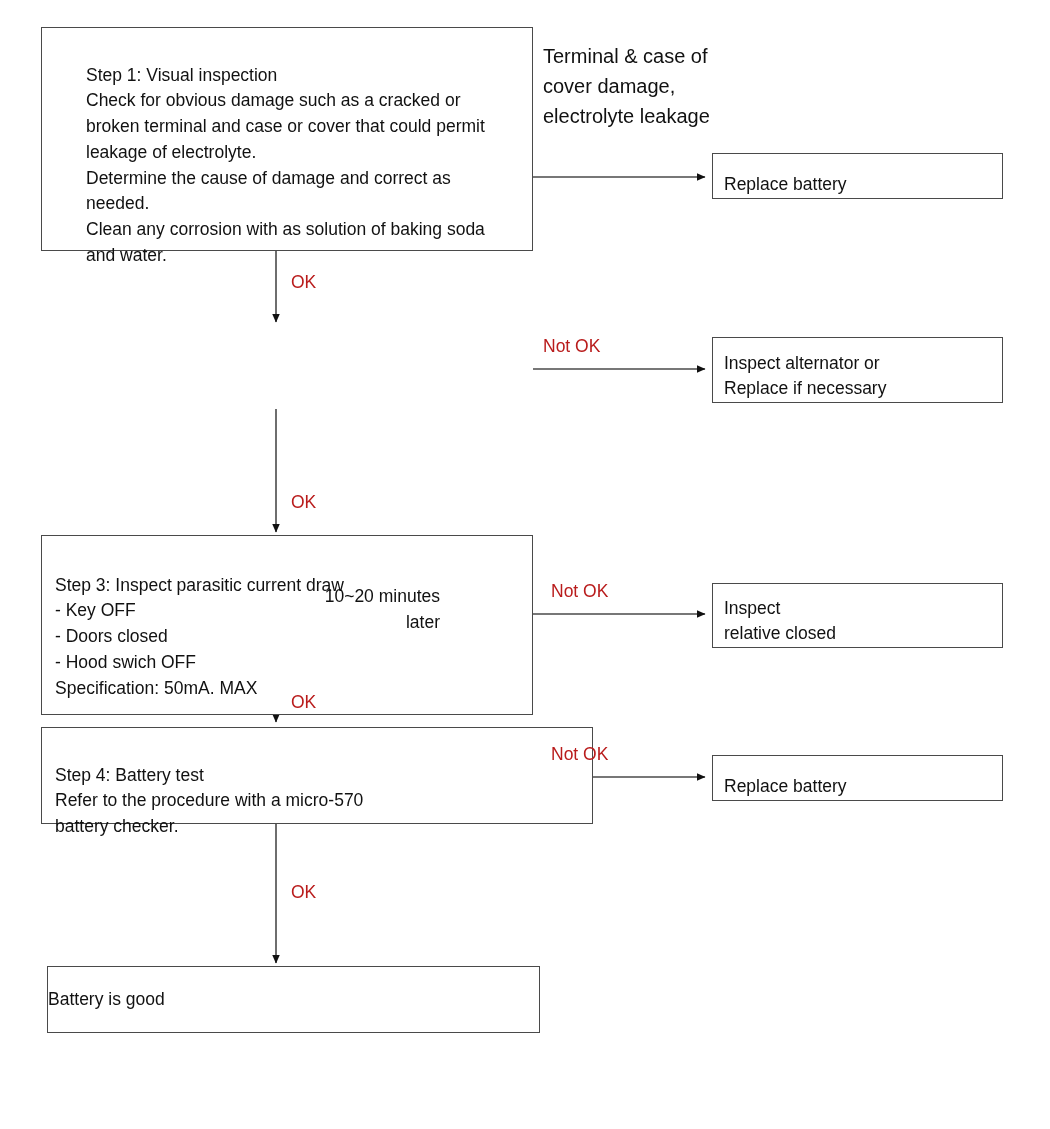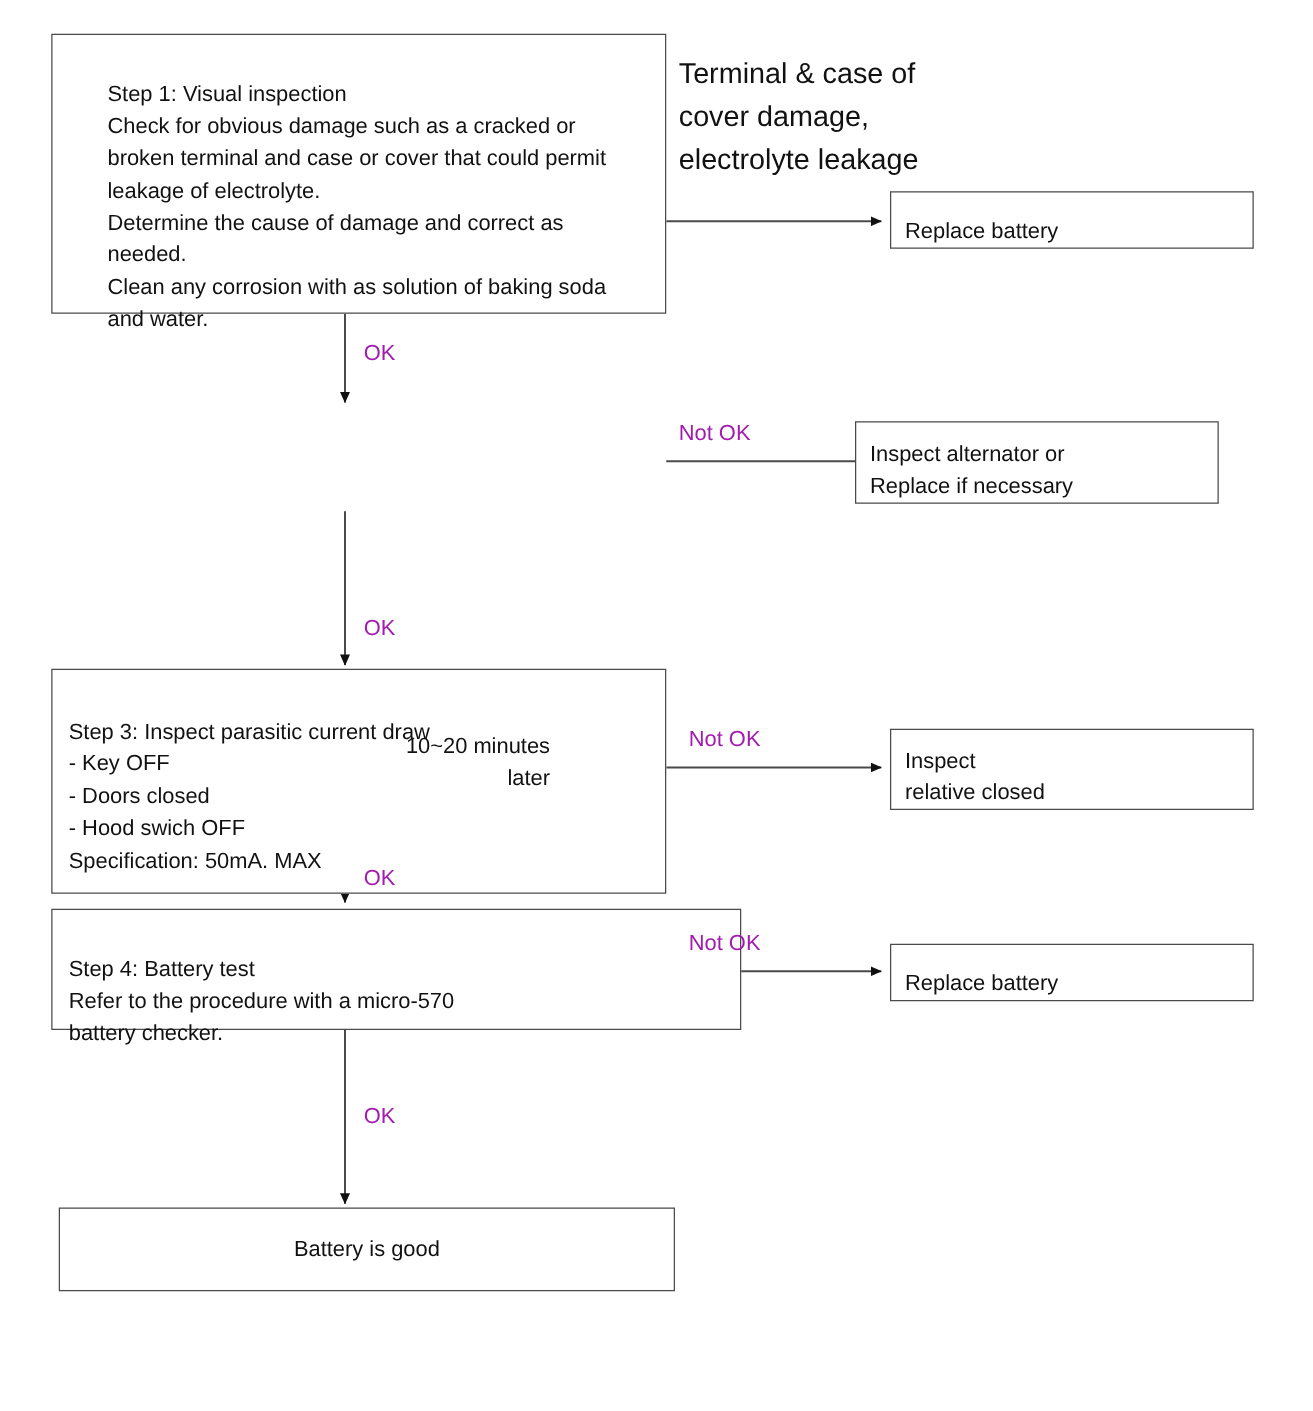--- a/index.html
+++ b/index.html
@@ -28,38 +28,37 @@
     line-height: 1.47;
     color: #111111;
     white-space: pre-line;
   }
   .node.pad {
     padding: 9px 12px 9px 13px;
   }
   .node.centered {
     display: flex;
     align-items: center;
-    justify-content: center;
     text-align: center;
   }
   .node.vcenter {
     display: flex;
     align-items: flex-end;
   }
   .free-label {
     position: absolute;
-    font-size: 23px;
+    font-size: 20px;
     line-height: 1.5;
     color: #111111;
     white-space: pre-line;
   }
   .edge-label {
     position: absolute;
     font-size: 17.5px;
-    color: #a21caf;
+    color: #b91c1c;
     white-space: nowrap;
   }
   svg.wires {
     position: absolute;
     left: 0;
     top: 0;
     width: 1050px;
     height: 1129px;
     pointer-events: none;
   }
@@ -150,21 +149,21 @@
   </div>
 
   <div class="node centered" style="left:47px; top:966px; width:493px; height:67px;">
     <span>Battery is good</span>
   </div>
 
   <div class="node vcenter" style="left:712px; top:153px; width:291px; height:46px; padding-left:11px;">
     <span>Replace battery</span>
   </div>
 
-  <div class="node vcenter" style="left:684px; top:337px; width:291px; height:66px; padding-left:11px;">
+  <div class="node vcenter" style="left:712px; top:337px; width:291px; height:66px; padding-left:11px;">
     <span>Inspect alternator or
 Replace if necessary</span>
   </div>
 
   <div class="node vcenter" style="left:712px; top:583px; width:291px; height:65px; padding-left:11px;">
     <span>Inspect
 relative closed</span>
   </div>
 
   <div class="node vcenter" style="left:712px; top:755px; width:291px; height:46px; padding-left:11px;">

